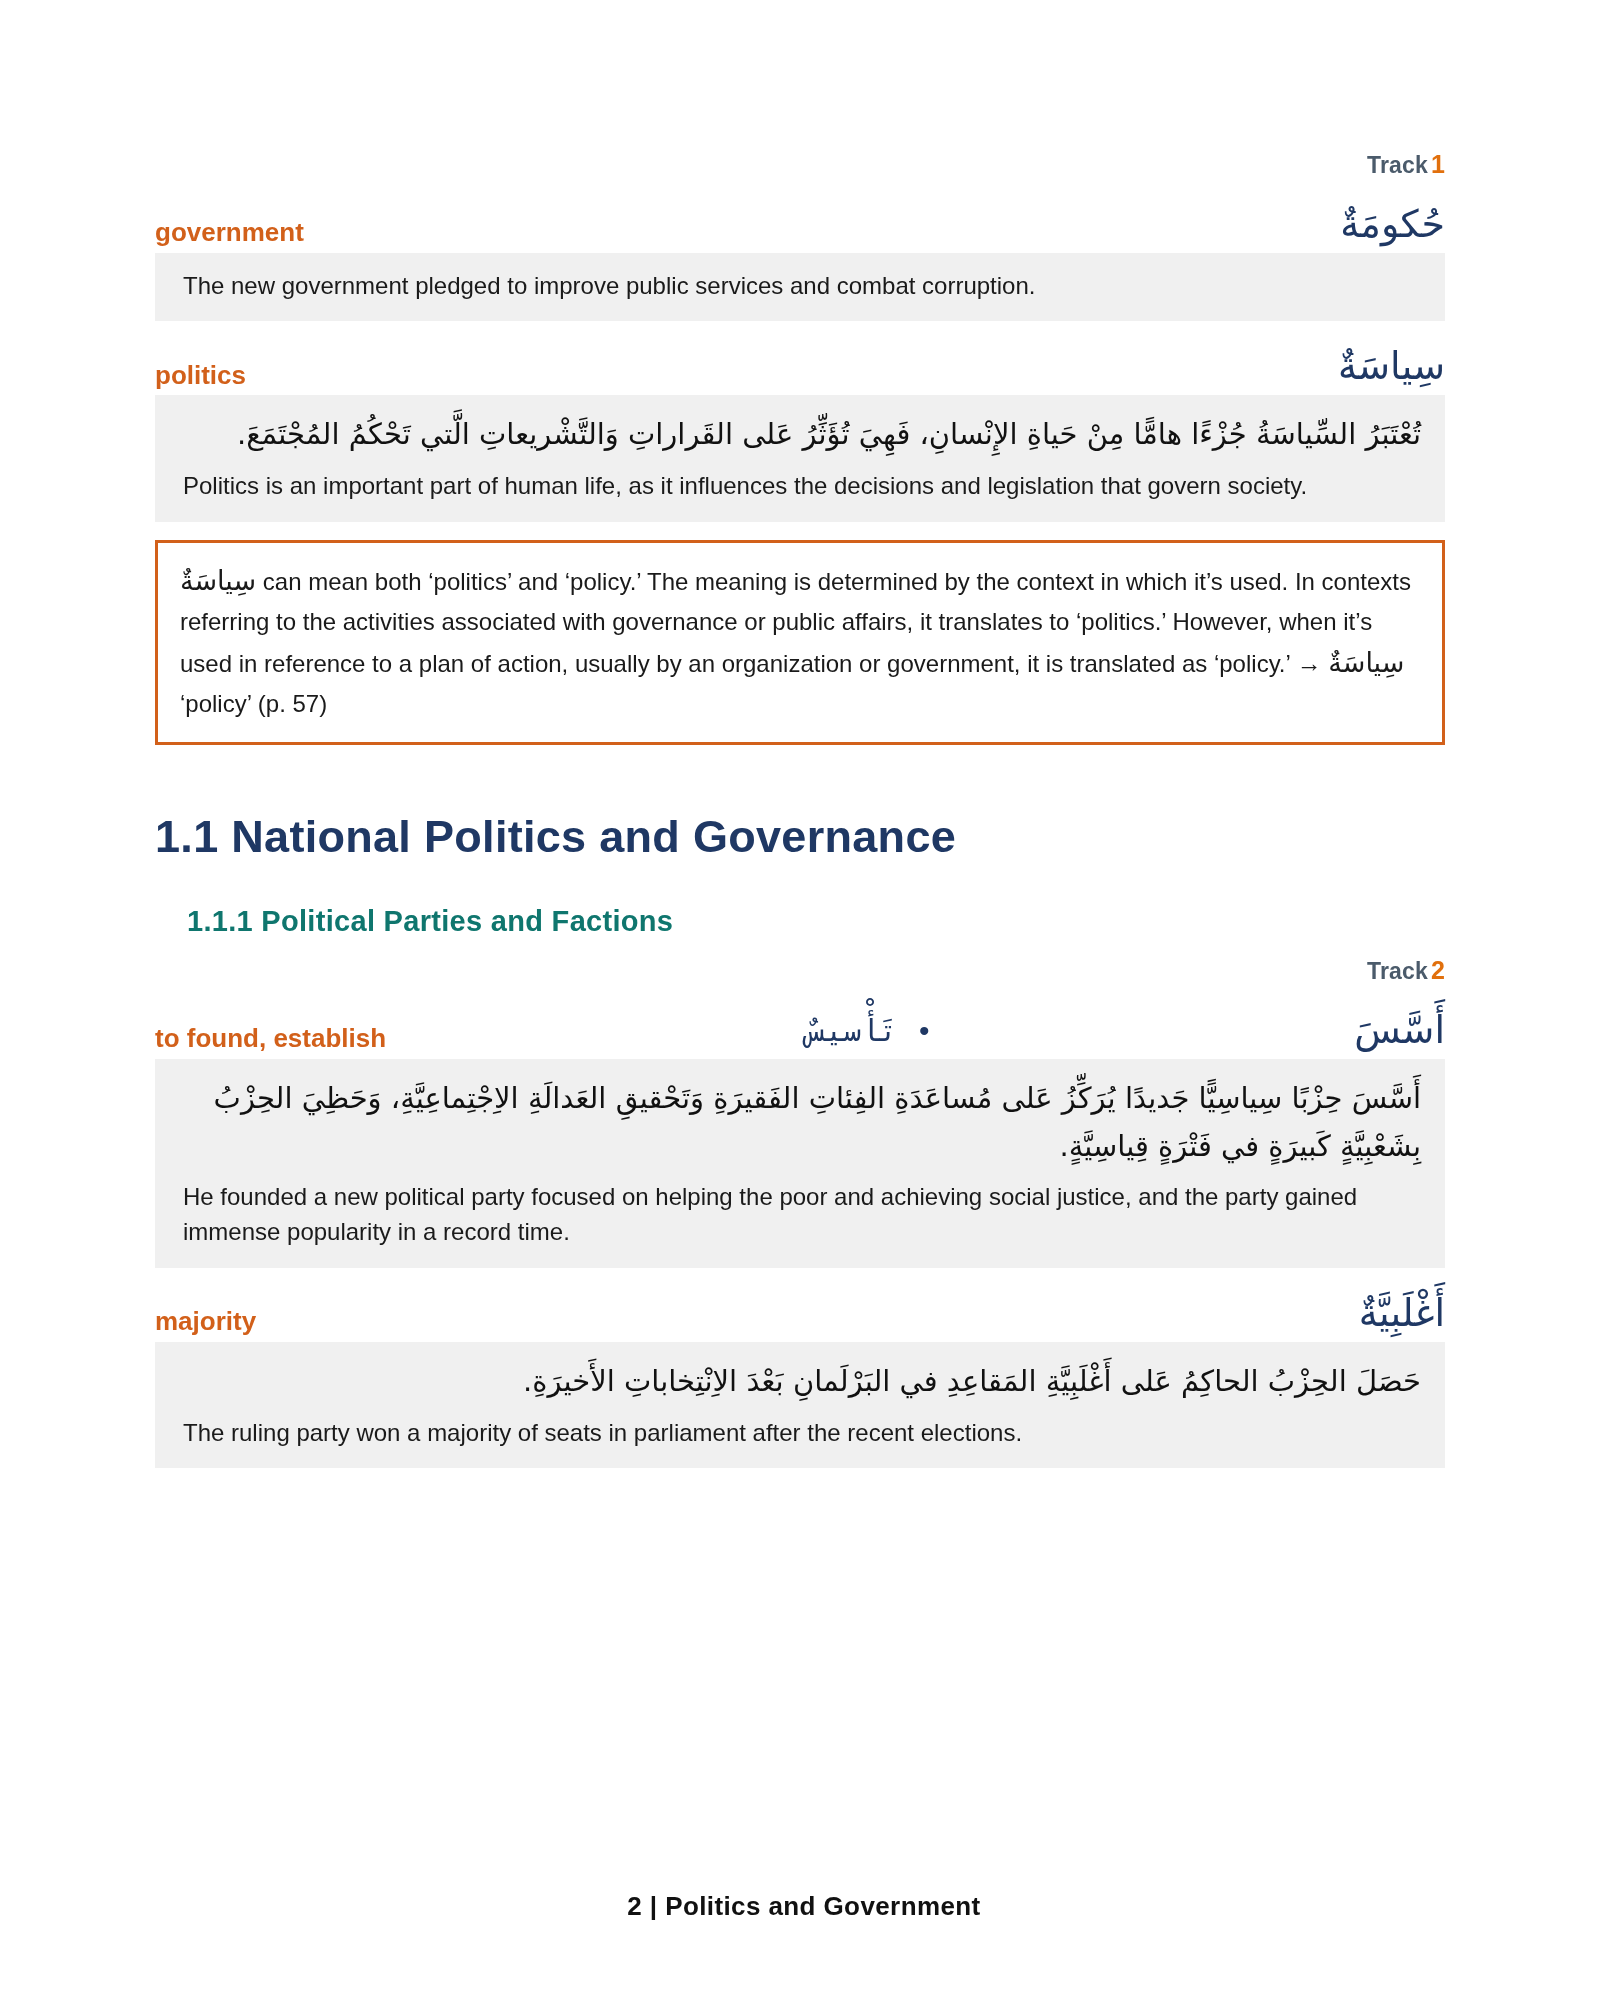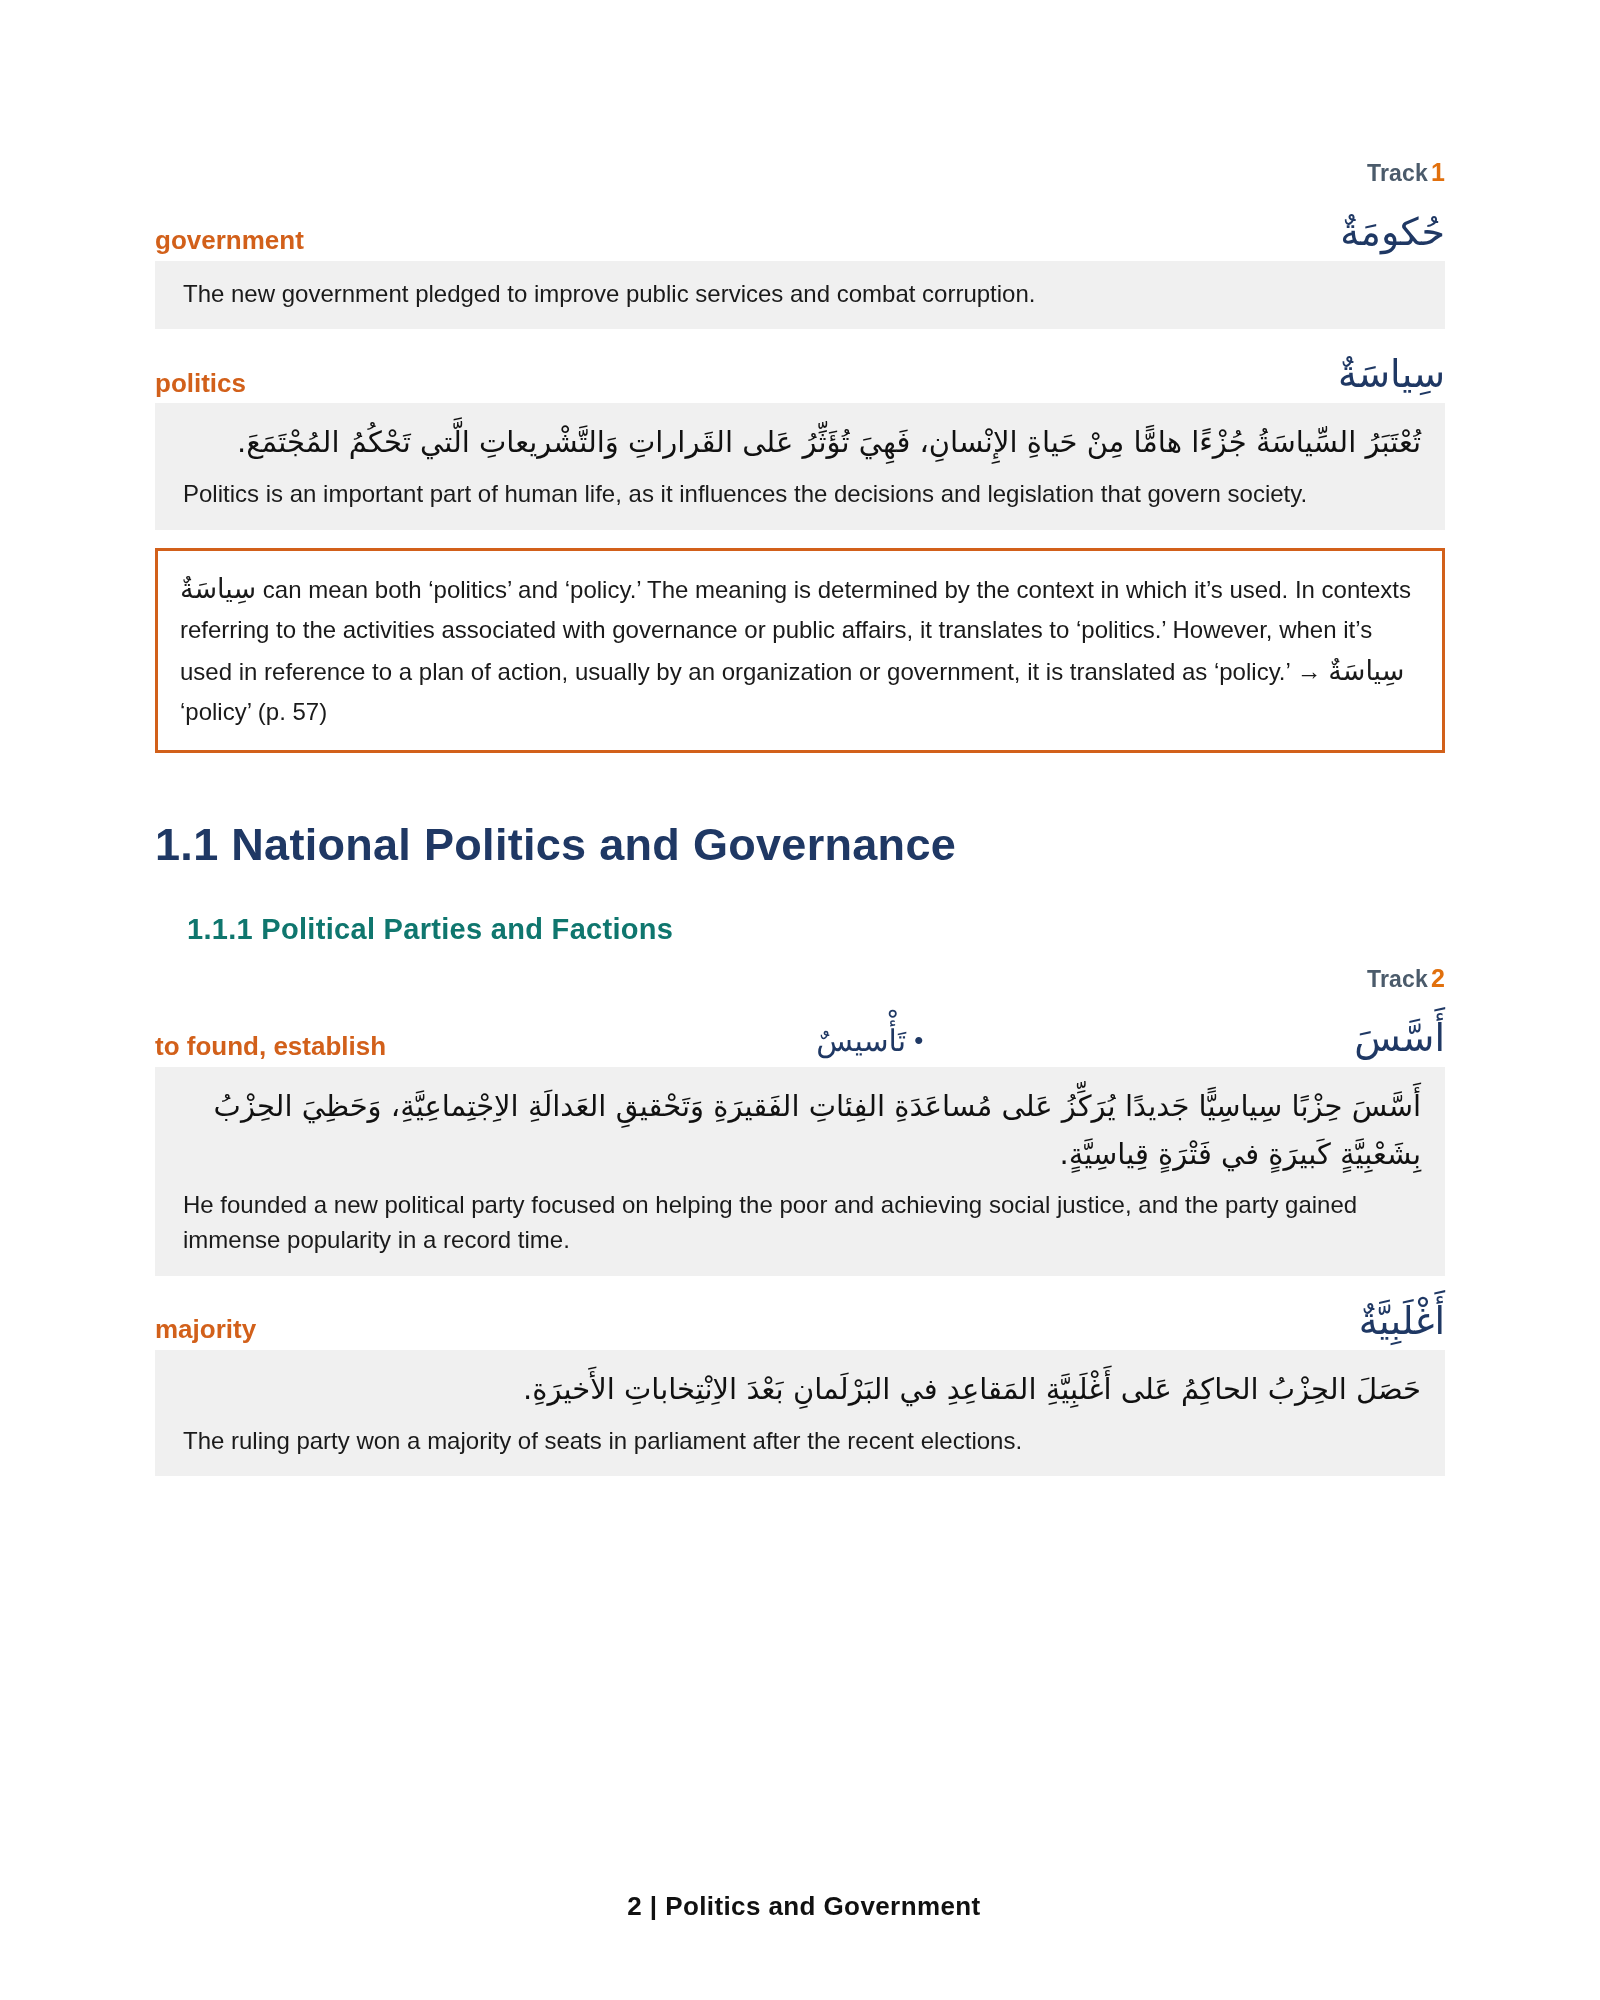--- a/index.html
+++ b/index.html
@@ -13,21 +13,21 @@
     font-family: "Liberation Sans", sans-serif;
     color: #1a1a1a;
     position: relative;
     overflow: hidden;
   }
   .page {
     position: relative;
     width: 1600px;
     height: 2000px;
     box-sizing: border-box;
-    padding: 8px 155px;
+    padding: 0 155px;
   }
 
   
   .track-row {
     text-align: right;
     padding-top: 150px;
     padding-bottom: 0;
   }
   .track-row.second {
     padding-top: 0;
@@ -61,21 +61,21 @@
     color: #d2601a;
     line-height: 1.1;
     flex: 0 0 auto;
   }
   .derived {
     flex: 1 1 auto;
     text-align: center;
     direction: rtl;
     font-size: 30px;
     color: #1f3864;
-    font-family: Liberation Serif, serif;
+    font-family: Liberation Mono, monospace;
     line-height: 1.2;
     padding-bottom: 2px;
   }
   .headword {
     flex: 0 0 auto;
     direction: rtl;
     font-size: 38px;
     color: #1f3864;
     font-family: "DejaVu Sans", "Liberation Sans", sans-serif;
     line-height: 1.15;

